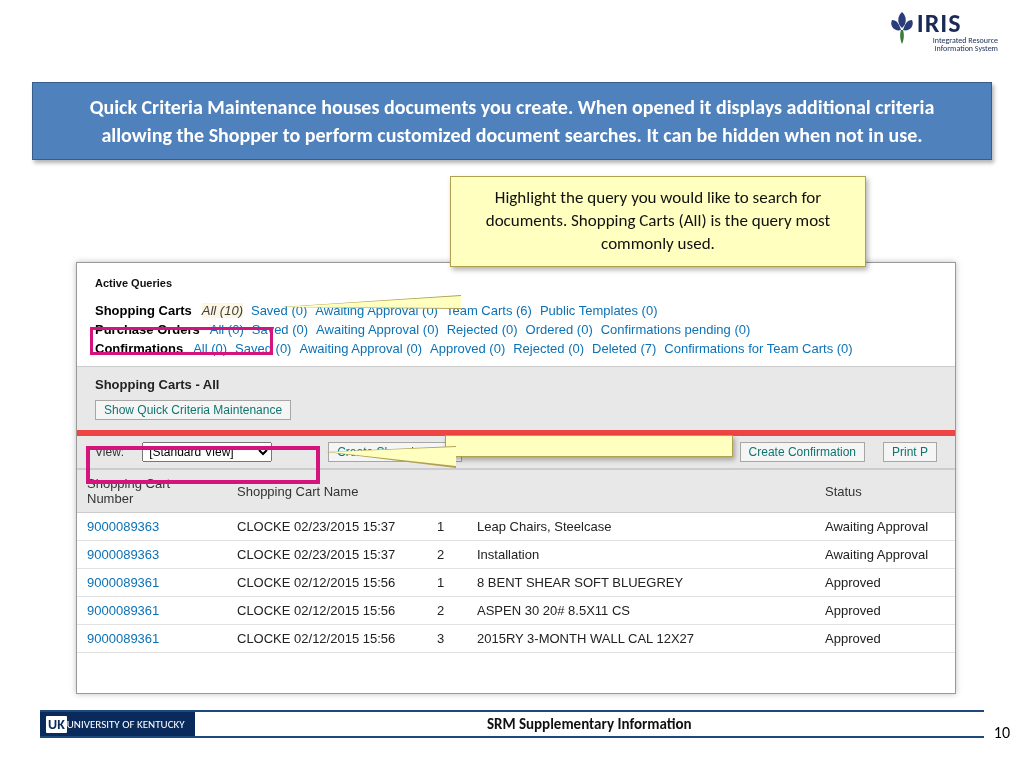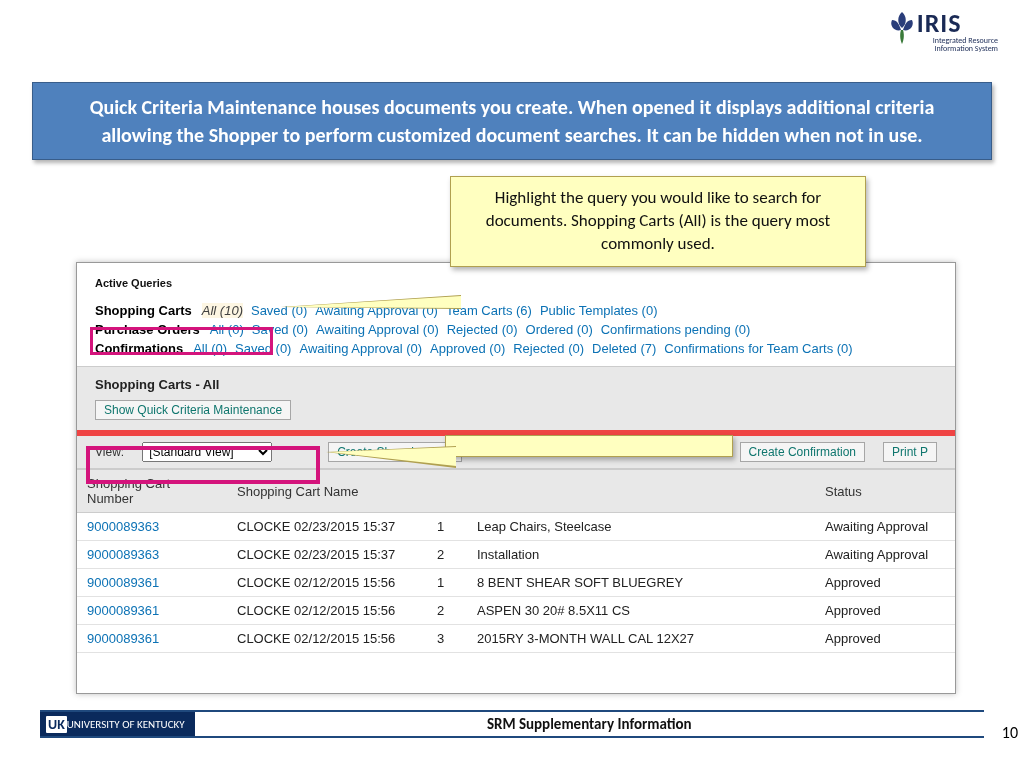--- a/index.html
+++ b/index.html
@@ -34,21 +34,21 @@
   .callout.c2 { top:435px; left:445px; width:254px;}
   .callout .tail { position:absolute; width:0; height:0;}
   .c1 .tail { left:-170px; top:118px; border-top:12px solid transparent; border-bottom:2px solid transparent; border-right:180px solid #b0a050;}
   .c1 .tail::after { content:""; position:absolute; left:3px; top:-11px; border-top:11px solid transparent; border-bottom:1px solid transparent; border-right:177px solid #ffffc0;}
   .c2 .tail { left:-120px; top:10px; border-top:6px solid transparent; border-bottom:16px solid transparent; border-right:130px solid #b0a050;}
   .c2 .tail::after { content:""; position:absolute; left:3px; top:-5px; border-top:5px solid transparent; border-bottom:14px solid transparent; border-right:127px solid #ffffc0;}
   .footer-bar { position:absolute; bottom:30px; left:40px; width:944px; height:24px; border-top:2px solid #1f497d; border-bottom:2px solid #1f497d; display:flex; align-items:center;}
   .uk-badge { background:#0a2a5c; color:#fff; font-size:11px; padding:3px 10px 3px 6px; display:flex; align-items:center; height:18px;}
   .uk-badge .uk { font-weight:bold; font-size:14px; color:#fff; background:#fff; color:#0a2a5c; padding:0 2px; border-radius:1px;}
   .footer-title { flex:1; text-align:center; font-size:15px; font-weight:bold; color:#111;}
-  .page-num { position:absolute; right:6px; bottom:26px; font-size:16px; color:#000;}
+  .page-num { position:absolute; right:14px; bottom:26px; font-size:16px; color:#000;}
 </style>
 </head>
 <body>
 
 <div class="slide">
 
   <div class="logo-iris">
     <div class="stack">
       <svg width="30" height="34" viewBox="0 0 30 34">
         <path d="M15 2 C10 6 10 14 15 18 C20 14 20 6 15 2 Z" fill="#2a3d7a"></path>

